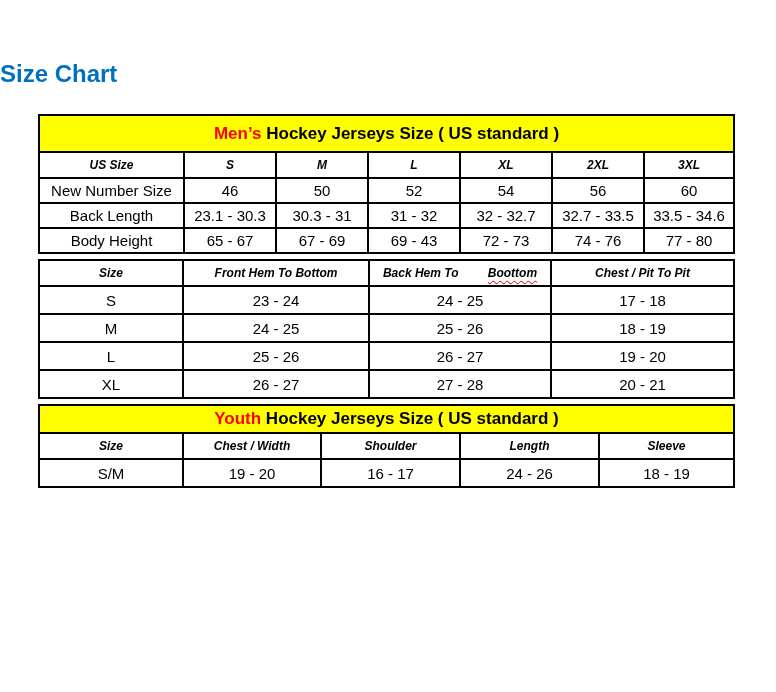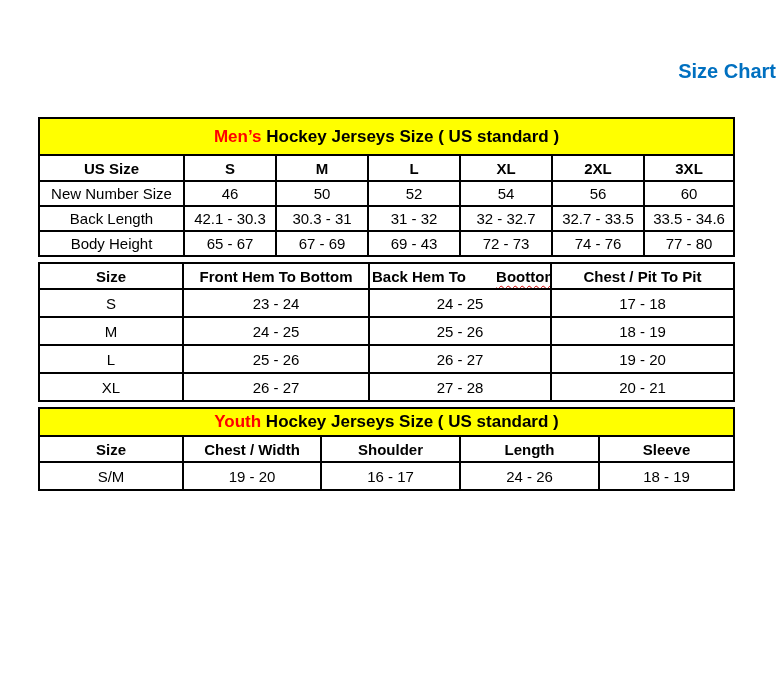--- a/index.html
+++ b/index.html
@@ -1,26 +1,26 @@
 <!DOCTYPE html>
 <html><head>
 <meta charset="utf-8">
 <style>
   html,body{margin:0;padding:0;background:#ffffff;}
   body{width:776px;height:692px;font-family:"Liberation Sans",sans-serif;color:#000;}
-  .page-title{margin:60px 0 34px 0;text-align:right;font-size:20px;font-weight:bold;color:#0070C0;letter-spacing:0px;}
+  .page-title{margin:60px 0 26px 0;text-align:left;font-size:24px;font-weight:bold;color:#0070C0;letter-spacing:0px;}
   .chart-wrap{margin-left:38px;width:695px;}
   table.size-table{border-collapse:collapse;table-layout:fixed;width:695px;margin:0 0 5px 0;}
   table.size-table td,table.size-table th{border:2px solid #000;text-align:center;vertical-align:middle;padding:0 2px;overflow:hidden;white-space:nowrap;}
   tr.section-row td{background:#FFFF00;font-size:17px;font-weight:bold;}
   .sec-mens td{height:35px;}
   .sec-womens td{height:30px;}
   .sec-youth td{height:26px;}
   .red-word{color:#FF0000;}
-  tr.col-header th{font-size:15px;font-weight:bold;height:24px;}
+  tr.col-header th{font-size:12px;font-weight:bold;height:24px;font-style:italic;}
   tr.data-row td{font-size:15px;font-weight:normal;height:23px;}
   .t-womens tr.data-row td,.t-youth tr.data-row td{height:26px;}
   td.row-label-bold{font-weight:bold;}
   .squiggle{text-decoration-line:underline;text-decoration-style:wavy;text-decoration-color:#cc0000;text-decoration-thickness:1px;text-underline-offset:3px;margin-left:26px;}
 </style>
 </head>
 <body>
 
 <div class="page-title">Size Chart</div>
 
@@ -53,21 +53,21 @@
         <td>New Number Size</td>
         <td>46</td>
         <td>50</td>
         <td>52</td>
         <td>54</td>
         <td>56</td>
         <td>60</td>
       </tr>
       <tr class="data-row">
         <td>Back Length</td>
-        <td>42.1 - 30.3</td>
+        <td>23.1 - 30.3</td>
         <td>30.3 - 31</td>
         <td>31 - 32</td>
         <td>32 - 32.7</td>
         <td>32.7 - 33.5</td>
         <td>33.5 - 34.6</td>
       </tr>
       <tr class="data-row">
         <td>Body Height</td>
         <td>65 - 67</td>
         <td>67 - 69</td>

